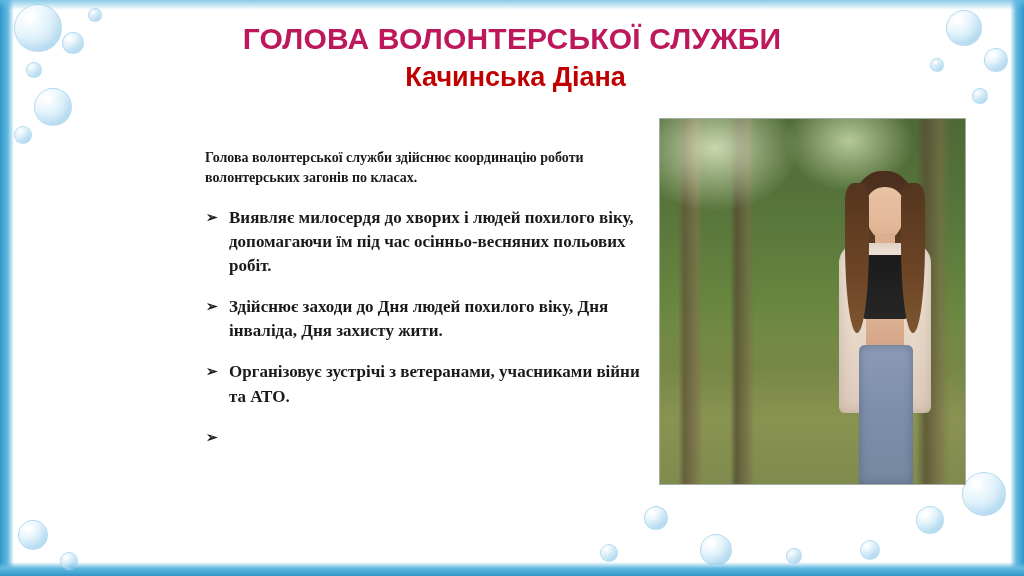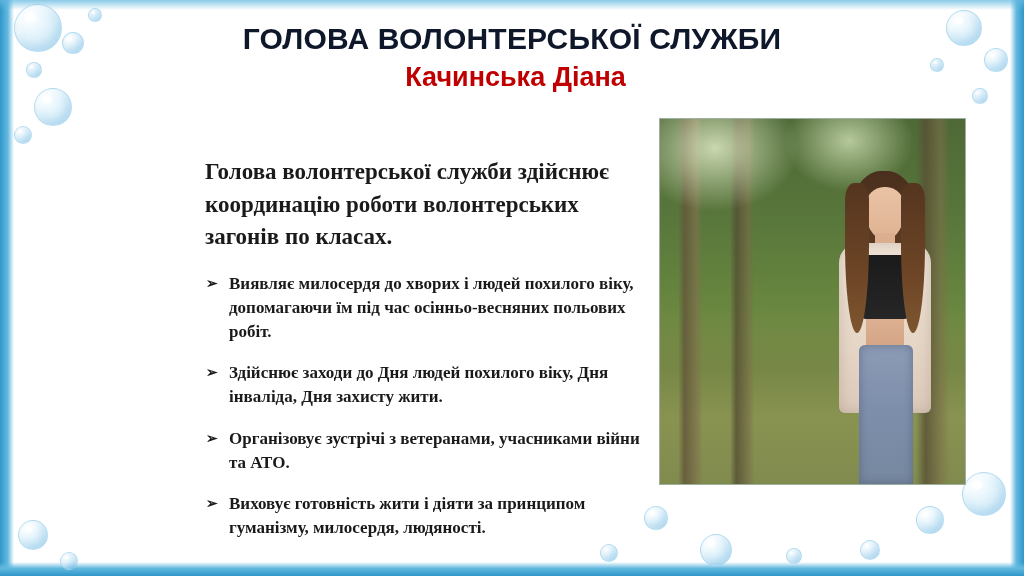--- a/index.html
+++ b/index.html
@@ -82,21 +82,21 @@
     left: 0;
     top: 22px;
     width: 1024px;
     text-align: center;
   }
   .title-main {
     font-family: "Liberation Sans", sans-serif;
     font-weight: bold;
     font-size: 30px;
     letter-spacing: .2px;
-    color: #0f172a;
+    color: #be185d;
     line-height: 1.15;
   }
   .title-sub {
     font-family: "Liberation Sans", sans-serif;
     font-weight: bold;
     font-size: 27px;
     color: #c00000;
     line-height: 1.2;
     margin-top: 4px;
     padding-left: 7px;
@@ -106,23 +106,23 @@
   .body-col {
     position: absolute;
     left: 200px;
     top: 148px;
     width: 440px;
     color: #1a1a1a;
   }
   .intro {
     font-family: "Liberation Serif", serif;
     font-weight: bold;
-    font-size: 23px;
+    font-size: 14px;
     line-height: 1.42;
-    margin: 8px 0 18px 5px;
+    margin: 0 0 18px 5px;
   }
   .bullets {
     list-style: none;
     margin: 0;
     padding: 0;
   }
   .bullets li {
     position: relative;
     padding-left: 29px;
     margin-bottom: 17px;
@@ -305,21 +305,20 @@
       <li>
         <span class="marker">➢</span>
         <span>Здійснює заходи до Дня людей похилого віку, Дня інваліда, Дня захисту жити.</span>
       </li>
       <li>
         <span class="marker">➢</span>
         <span>Організовує зустрічі з ветеранами, учасниками війни та АТО.</span>
       </li>
       <li>
         <span class="marker">➢</span>
-        <span>Виховує готовність жити і діяти за принципом гуманізму, милосердя, людяності.</span>
       </li>
     </ul>
   </div>
 
   <div class="photo-frame">
     <div class="photo"></div>
     <div class="photo-figure">
       <div class="fig-hair"></div>
       <div class="fig-face"></div>
       <div class="fig-neck"></div>

